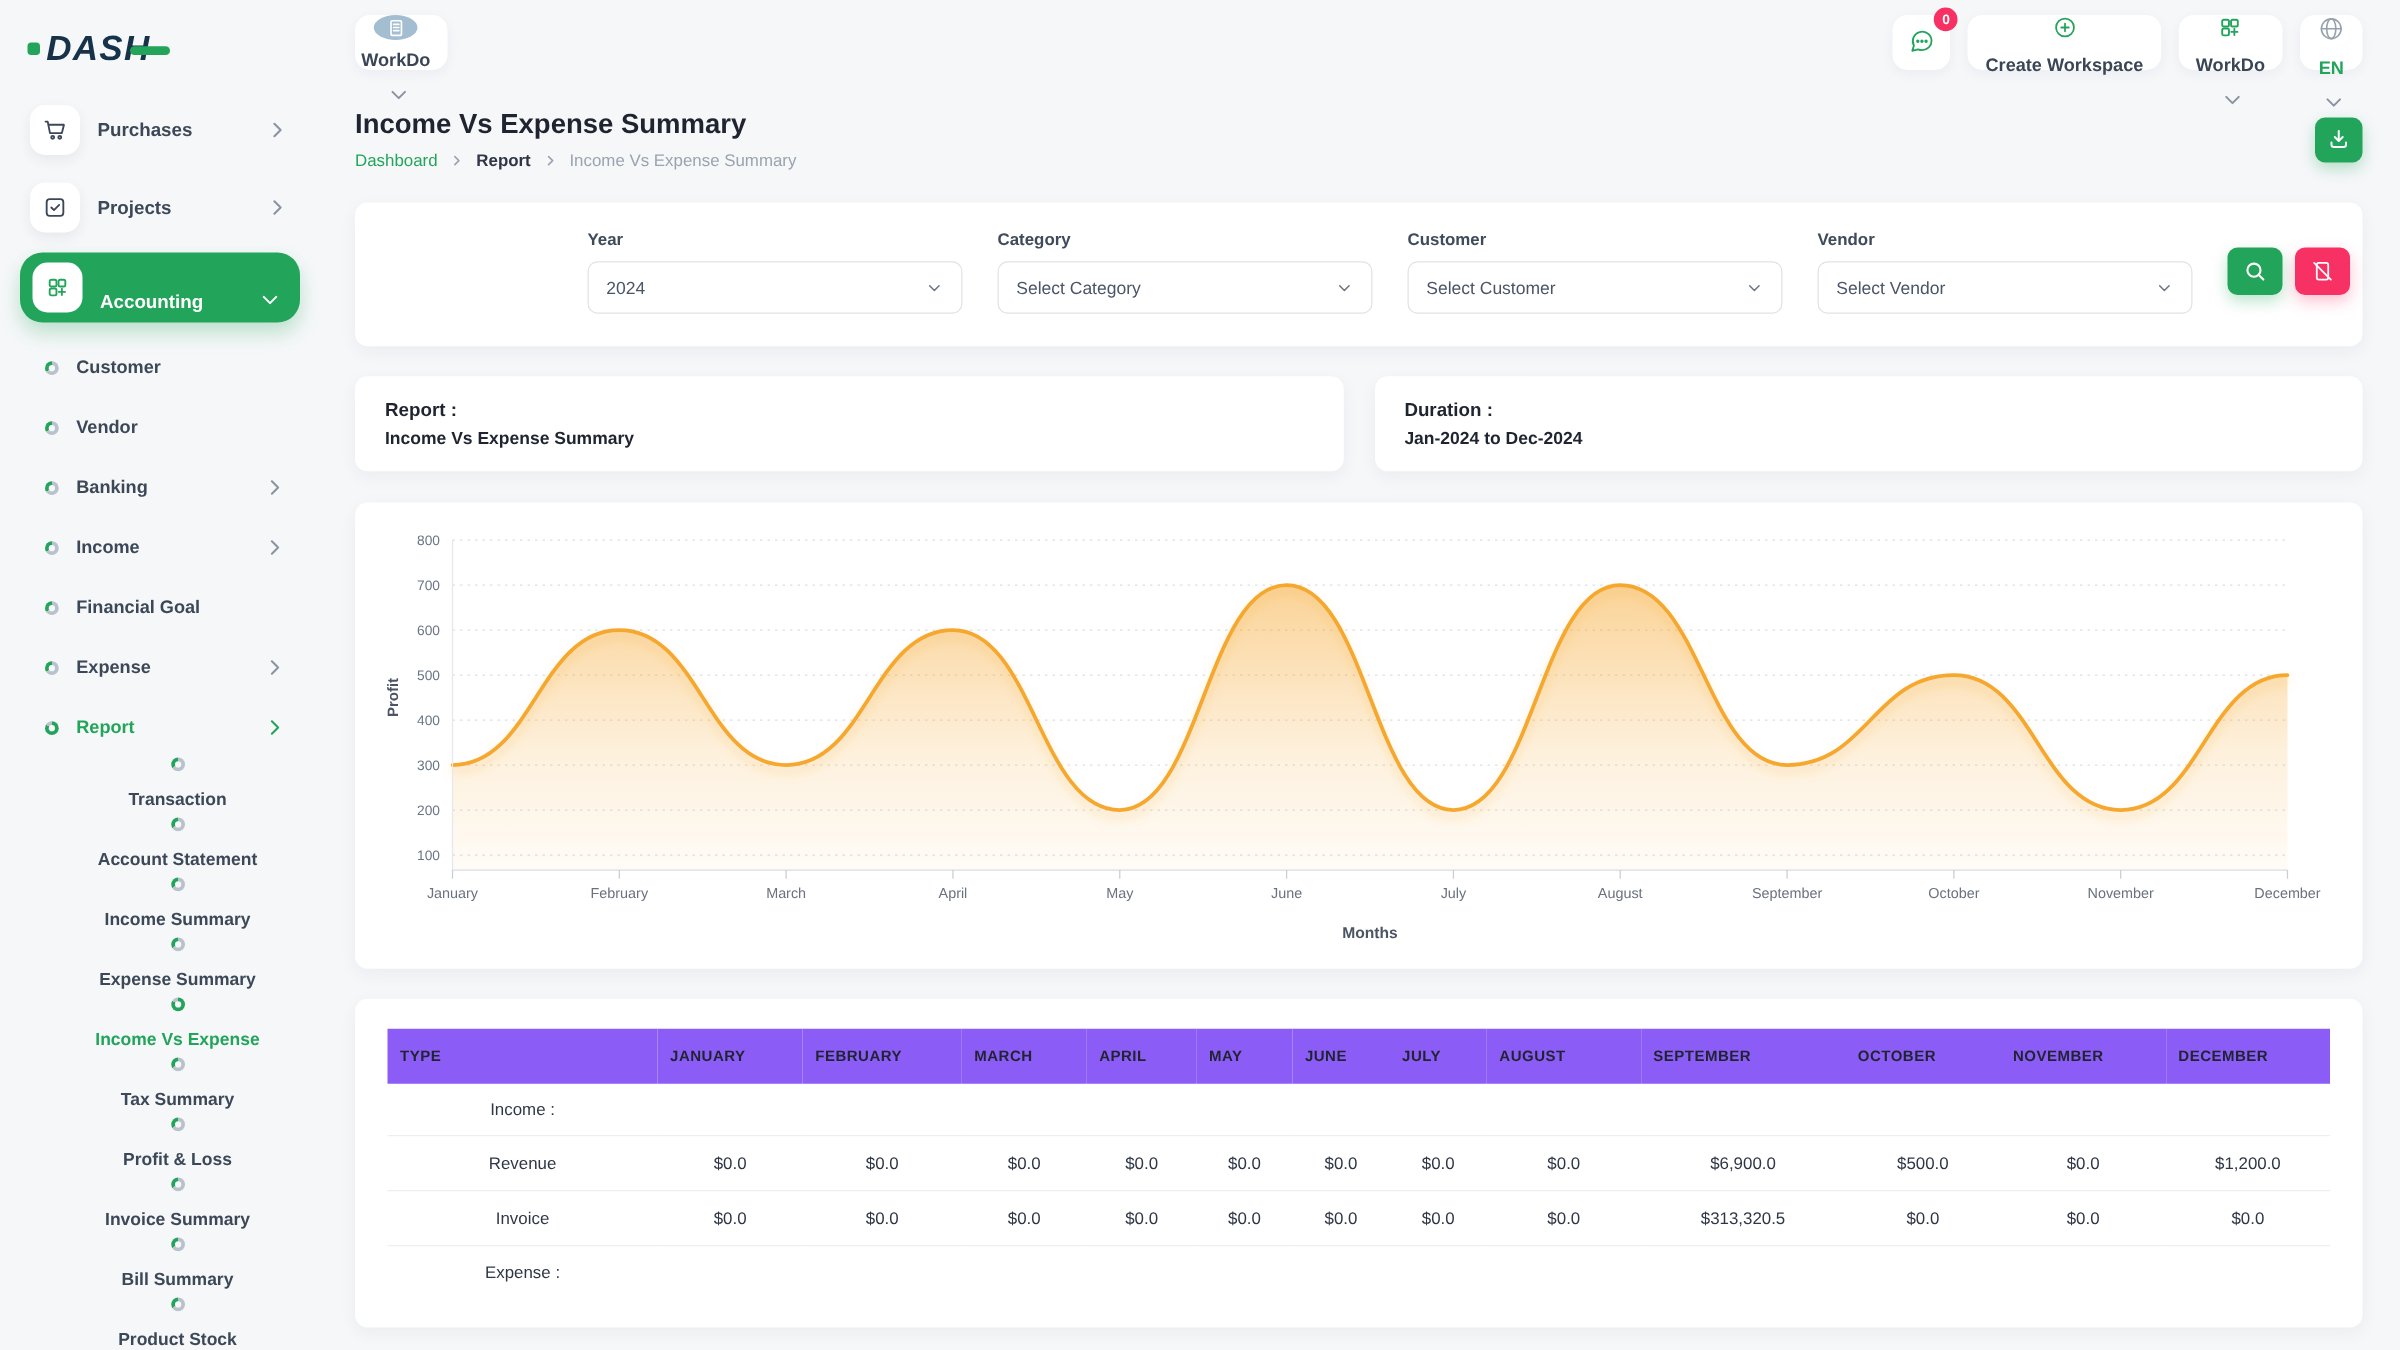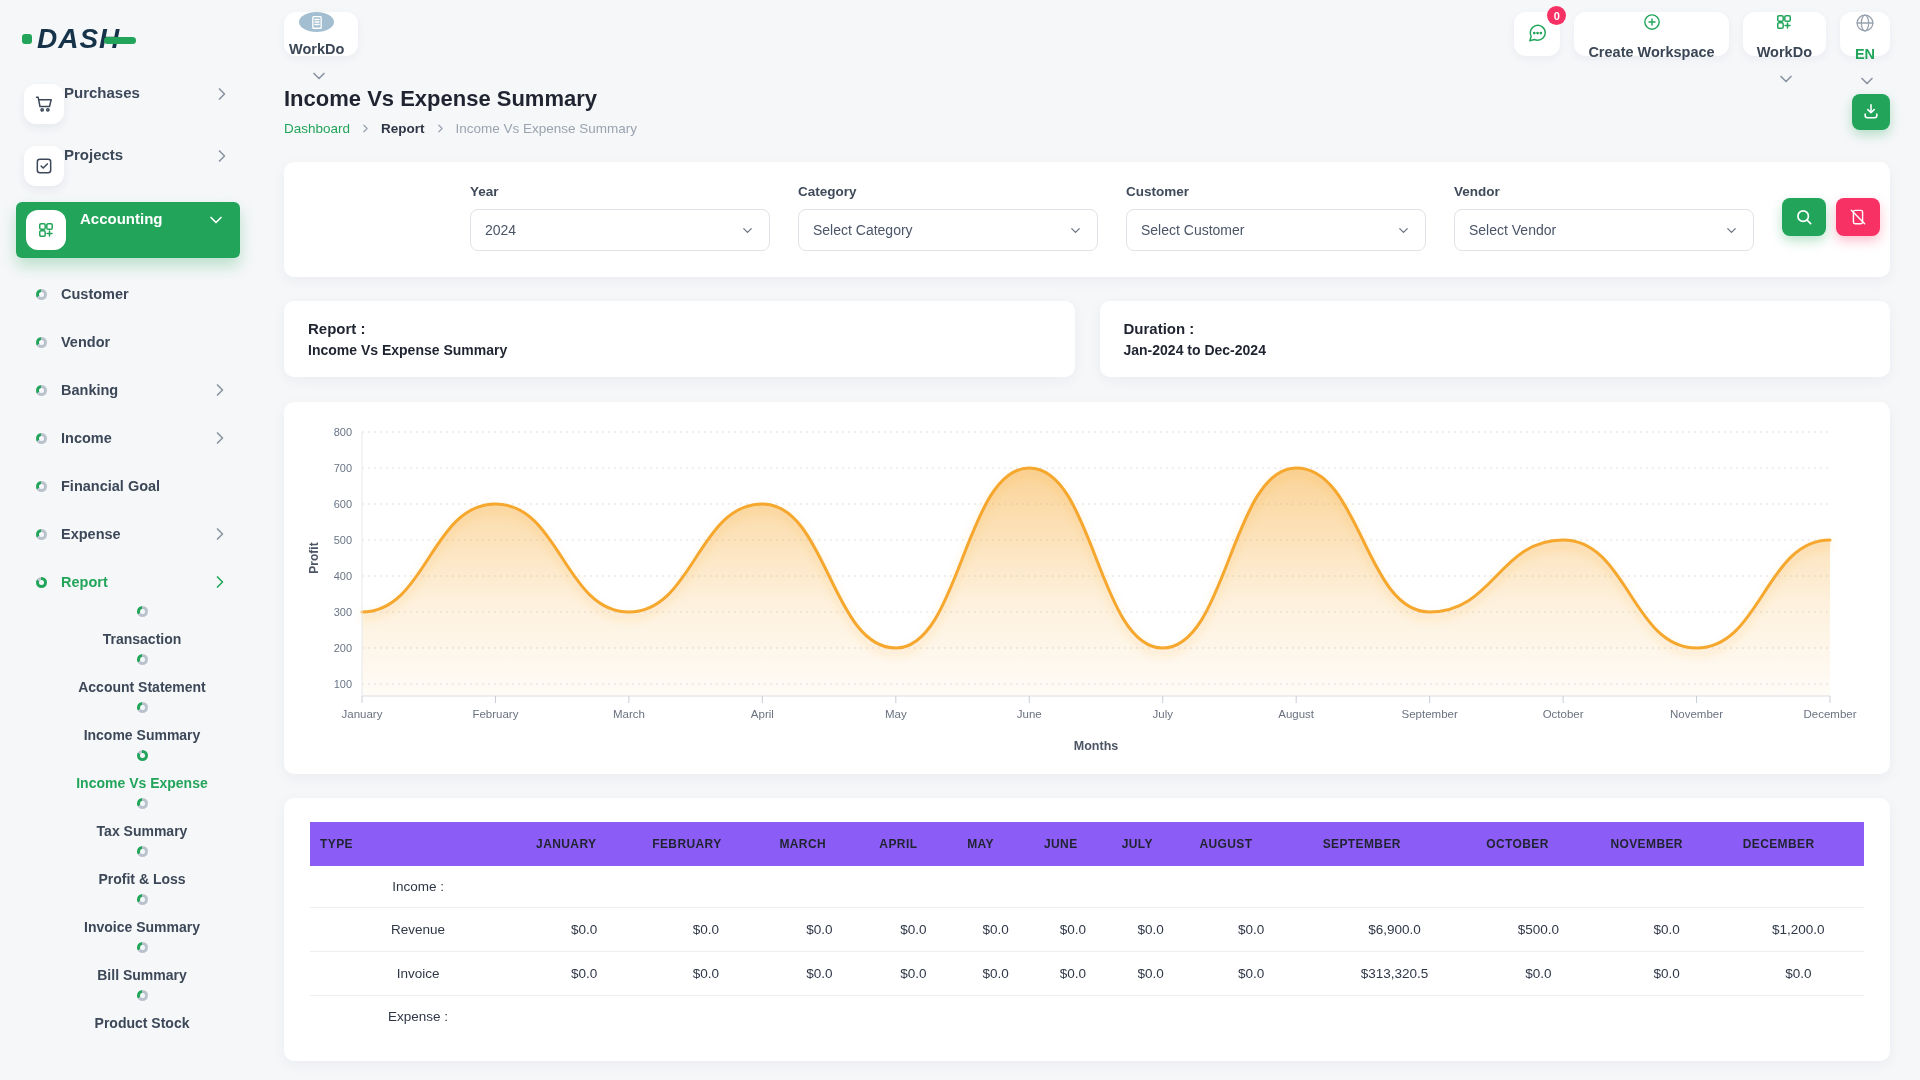--- a/index.html
+++ b/index.html
@@ -9,28 +9,28 @@
   .app { display:flex; width:100%; height:100%; }
 
   
   .sidebar { width:256px; flex:0 0 256px; height:100%; overflow:hidden; padding-top:10px; }
   .logo { display:flex; align-items:center; height:58px; padding:0 22px; position:relative; cursor:pointer; }
   .logo-dot { width:10px; height:10px; border-radius:3px; background:#22a55a; margin-right:5px; }
   .logo-text { font-size:28px; font-weight:800; letter-spacing:1px; color:#16334a; font-style:italic; }
   .logo-bar { width:32px; height:7px; border-radius:4px; background:#22a55a; margin-left:-16px; margin-top:2px; }
 
   nav { padding:8px 6px 0 6px; }
-  .side-item { display:flex; align-items:flex-start; padding:6px 12px; margin:2px 6px 10px 6px; cursor:pointer; }
+  .side-item { display:flex; align-items:center; gap:14px; padding:6px 12px; margin:2px 6px 10px 6px; cursor:pointer; }
   .icon-box { width:40px; height:40px; border-radius:12px; background:#ffffff; box-shadow:0 4px 10px rgba(25,45,70,.07);
               display:flex; align-items:center; justify-content:center; color:#3c4858; flex:0 0 40px; }
   .side-label { flex:1; font-size:15px; font-weight:700; color:#3c4858; }
   .chev { width:16px; height:16px; color:#8a94a2; }
 
-  .active-pill { display:flex; align-items:flex-start; gap:14px; margin:4px 10px 12px 10px; padding:8px 14px 8px 10px;
-                 background:#22a55a; border-radius:6px; box-shadow:0 8px 16px rgba(34,165,90,.28); cursor:pointer; }
+  .active-pill { display:flex; align-items:flex-end; gap:14px; margin:4px 10px 12px 10px; padding:8px 14px 8px 10px;
+                 background:#22a55a; border-radius:18px; box-shadow:0 8px 16px rgba(34,165,90,.28); cursor:pointer; }
   .active-pill .icon-box { box-shadow:none; color:#22a55a; }
   .active-pill .side-label { color:#ffffff; }
   .active-pill .chev { color:#ffffff; }
 
   .sub-item { display:flex; align-items:center; gap:14px; height:48px; padding:0 20px 0 30px;
               font-size:14.5px; font-weight:700; color:#3c4858; cursor:pointer; }
   .sub-item.lvl2 { padding-left:48px; font-size:14px;flex-direction:column; }
   .sub-item .chev { margin-left:auto; }
   .sub-item.on { color:#22a55a; }
   .sub-item.on .chev { color:#22a55a; }
@@ -190,20 +190,24 @@
           <span class="bullet"></span>
           <span>Transaction</span>
         </div>
         <div class="sub-item lvl2">
           <span class="bullet"></span>
           <span>Account Statement</span>
         </div>
         <div class="sub-item lvl2">
           <span class="bullet"></span>
           <span>Income Summary</span>
+        </div>
+        <div class="sub-item lvl2">
+          <span class="bullet"></span>
+          <span>Expense Summary</span>
         </div>
         <div class="sub-item lvl2 on">
           <span class="bullet on"></span>
           <span>Income Vs Expense</span>
         </div>
         <div class="sub-item lvl2">
           <span class="bullet"></span>
           <span>Tax Summary</span>
         </div>
         <div class="sub-item lvl2">

